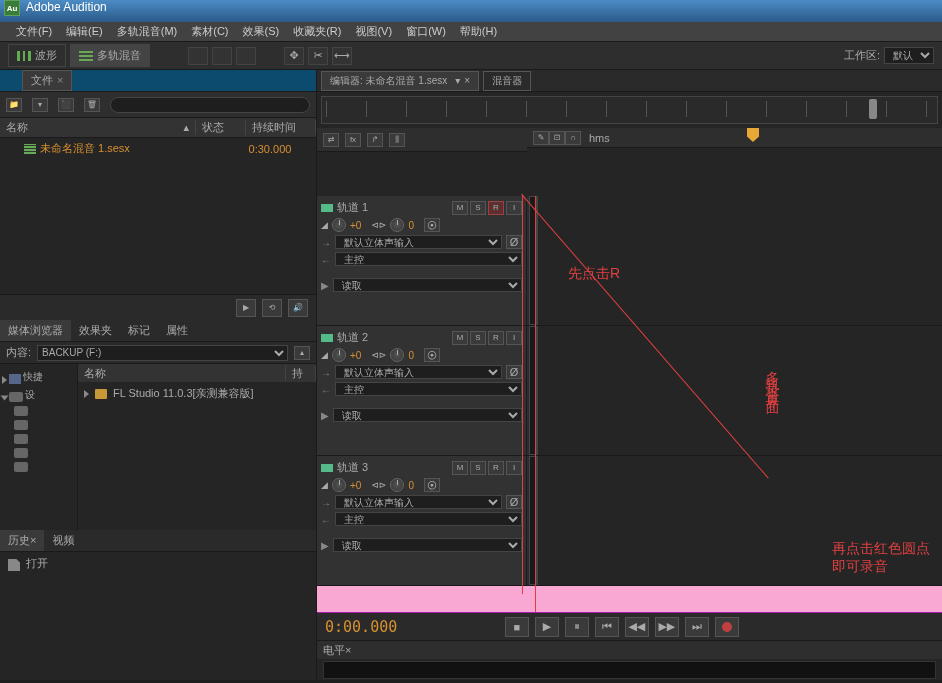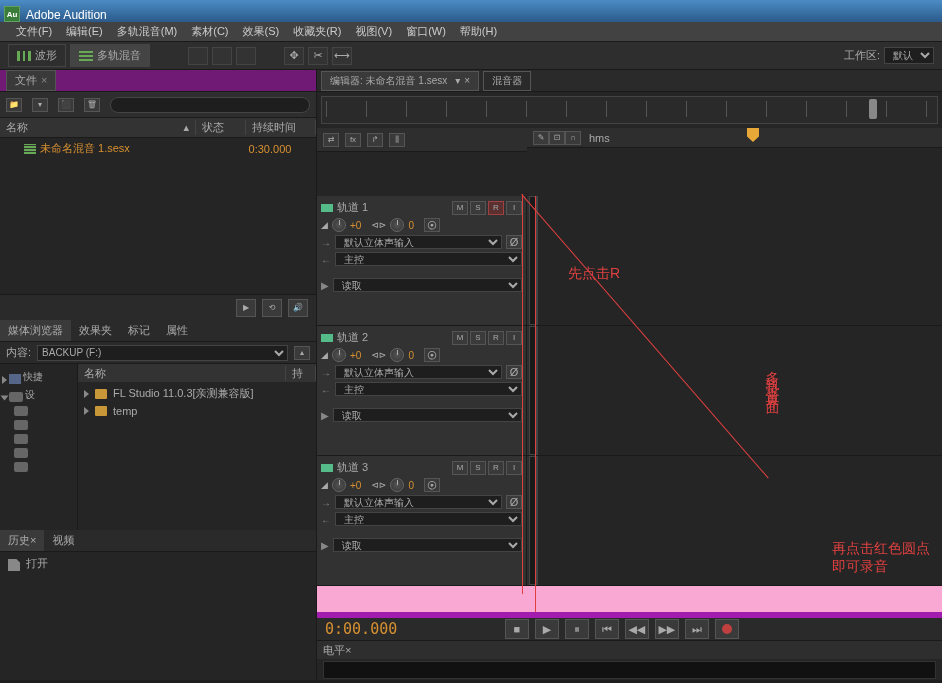--- a/index.html
+++ b/index.html
@@ -1,32 +1,32 @@
 <!DOCTYPE html>
 <html><head>
 <meta charset="utf-8">
 <style>
 * { margin:0; padding:0; box-sizing:border-box; font-family:"Microsoft YaHei",sans-serif; }
 body { background:#1e1e1e; color:#aaa; font-size:11px; overflow:hidden; width:942px; height:683px; position:relative; }
-.titlebar { background:linear-gradient(#4b8cc5,#2b5a8a); height:22px; display:flex; align-items:flex-end; padding:0 4px; color:#fff; font-size:12px; }
+.titlebar { background:linear-gradient(#4b8cc5,#2b5a8a); height:22px; display:flex; align-items:flex-start; padding:0 4px; color:#fff; font-size:12px; }
 .app-icon { width:16px; height:16px; background:#3a7d3a; border:1px solid #5fa05f; margin-right:6px; display:flex; align-items:center; justify-content:center; font-size:8px; font-weight:bold; color:#fff; }
 .menubar { background:#424242; height:20px; display:flex; align-items:center; padding:0 16px; gap:14px; color:#ccc; border-bottom:1px solid #1a1a1a; }
 .menubar span { cursor:pointer; }
 .toolbar { background:#2e2e2e; height:28px; display:flex; align-items:center; padding:0 8px; border-bottom:1px solid #1a1a1a; justify-content:space-between; }
 .toolbar-left,.toolbar-right { display:flex; align-items:center; gap:4px; }
 .mode-btn { display:flex; align-items:center; gap:4px; padding:3px 8px; background:#2e2e2e; border:1px solid #444; cursor:pointer; }
 .mode-btn.active { background:#444; }
 .wave-icon { display:inline-block; width:14px; height:10px; background:linear-gradient(90deg,#6a5 20%,transparent 20%,transparent 40%,#6a5 40%,#6a5 60%,transparent 60%,transparent 80%,#6a5 80%); }
 .multi-icon { display:inline-block; width:14px; height:10px; background:repeating-linear-gradient(0deg,#6a5 0 2px,transparent 2px 4px); }
 .tool-icon { width:20px; height:18px; display:flex; align-items:center; justify-content:center; border:1px solid #444; background:#333; cursor:pointer; }
 .small-btn { width:16px; height:14px; border:1px solid #555; background:#3a3a3a; display:inline-flex; align-items:center; justify-content:center; font-size:8px; cursor:pointer; }
 .main { display:flex; height:610px; }
 .left-col { width:317px; display:flex; flex-direction:column; background:#2a2a2a; border-right:1px solid #1a1a1a; }
 .right-col { flex:1; display:flex; flex-direction:column; background:#252525; }
-.panel-tab { background:#701a75; height:22px; display:flex; align-items:center; padding:0 6px; border-bottom:1px solid #1a1a1a; }
+.panel-tab { background:#0c4a6e; height:22px; display:flex; align-items:center; padding:0 22px; border-bottom:1px solid #1a1a1a; }
 .panel-tab .tab { padding:2px 8px; background:#3a3a3a; border:1px solid #555; margin-right:4px; cursor:pointer; }
 .panel-tab .close-x { margin-left:4px; cursor:pointer; color:#888; }
 .panel-bar { background:#2e2e2e; height:26px; display:flex; align-items:center; padding:0 6px; gap:10px; border-bottom:1px solid #1a1a1a; }
 .search-box { flex:1; background:#1e1e1e; border:1px solid #444; height:16px; border-radius:8px; padding:0 6px; color:#aaa; }
 .files-header { display:flex; background:#333; height:20px; align-items:center; border-bottom:1px solid #1a1a1a; }
 .files-header .col { padding:0 6px; border-right:1px solid #444; display:flex; align-items:center; gap:4px; }
 .files-list { height:156px; background:#252525; overflow:auto; }
 .file-row { display:flex; align-items:center; padding:3px 6px; cursor:pointer; }
 .file-row .fname { flex:1; color:#d89030; display:flex; align-items:center; gap:4px; padding-left:18px;}
 .file-row .multi-doc-icon{width:12px;height:10px;background:repeating-linear-gradient(0deg,#6a5 0 2px,#333 2px 3px);}
@@ -76,21 +76,21 @@
 .knob { width:14px; height:14px; border-radius:50%; background:radial-gradient(#555,#333); border:1px solid #666; position:relative; }
 .knob::after{content:'';position:absolute;left:50%;top:1px;width:1px;height:5px;background:#aaa;}
 .val { color:#d89030; margin-right:6px; }
 .io-row { display:flex; align-items:center; gap:4px; }
 .io-sel { flex:1; background:#1e1e1e; border:1px solid #444; color:#aaa; font-size:10px; height:14px; padding:0 4px;}
 .arrow-icon{font-size:10px;color:#888;}
 .mon-btn{width:16px;height:14px;border:1px solid #555;background:#3a3a3a;cursor:pointer;display:flex;align-items:center;justify-content:center;}
 .track-body { flex:1; background:#252525; border-left:1px solid #444; position:relative; }
 .meter { width:8px; background:#1a1a1a; border:1px solid #444; margin-left:2px;}
 .playhead-line{position:absolute;left:8px;top:0;bottom:0;width:1px;background:#e04040;z-index:5;}
-.transport { height:28px; background:#2a2a2a; display:flex; align-items:center; padding:0 8px; gap:6px; border-top:6px solid #a21caf; }
+.transport { height:28px; background:#2a2a2a; display:flex; align-items:center; padding:0 8px; gap:6px; border-top:1px solid #a21caf; }
 .timecode { color:#d89030; font-size:15px; font-family:monospace; margin-right:12px; }
 .tbtn2 { width:24px; height:20px; border:1px solid #555; background:#3a3a3a; display:flex; align-items:center; justify-content:center; cursor:pointer; }
 .level-panel { height:40px; background:#252525; border-top:1px solid #1a1a1a; }
 .level-tab { height:18px; display:flex; align-items:center; padding:0 6px; background:#2e2e2e;}
 .annotation { position:absolute; color:#e04040; font-size:14px; pointer-events:none; z-index:100; }
 .anno-line { position:absolute; background:#e04040; transform-origin:top left; z-index:99; pointer-events:none;}
 .vert-text { writing-mode:vertical-rl; letter-spacing:6px; }
 .workspace-label{color:#aaa;}
 .ws-select{background:#1e1e1e;border:1px solid #444;color:#aaa;padding:1px 4px;font-size:10px;}
 </style>
@@ -218,25 +218,20 @@
           <div class="mb-list-head">
             <div class="col" style="flex:1">名称</div>
             <div class="col" style="width:30px">持</div>
           </div>
           <div class="mb-list">
             <div class="mb-list-row">
                 <span class="tri"></span>
                 <span class="folder-icon"></span>
                 <span>FL Studio 11.0.3[亲测兼容版]</span>
               </div>
-            <div class="mb-list-row">
-                <span class="tri"></span>
-                <span class="folder-icon"></span>
-                <span>temp</span>
-              </div>
           </div>
         </div>
       </div>
     </div>
 
     <div class="history-panel">
       <div class="mb-tabs">
         <span class="tab active"><span>历史</span><span class="close-x">×</span></span>
         <span class="tab">视频</span>
       </div>

